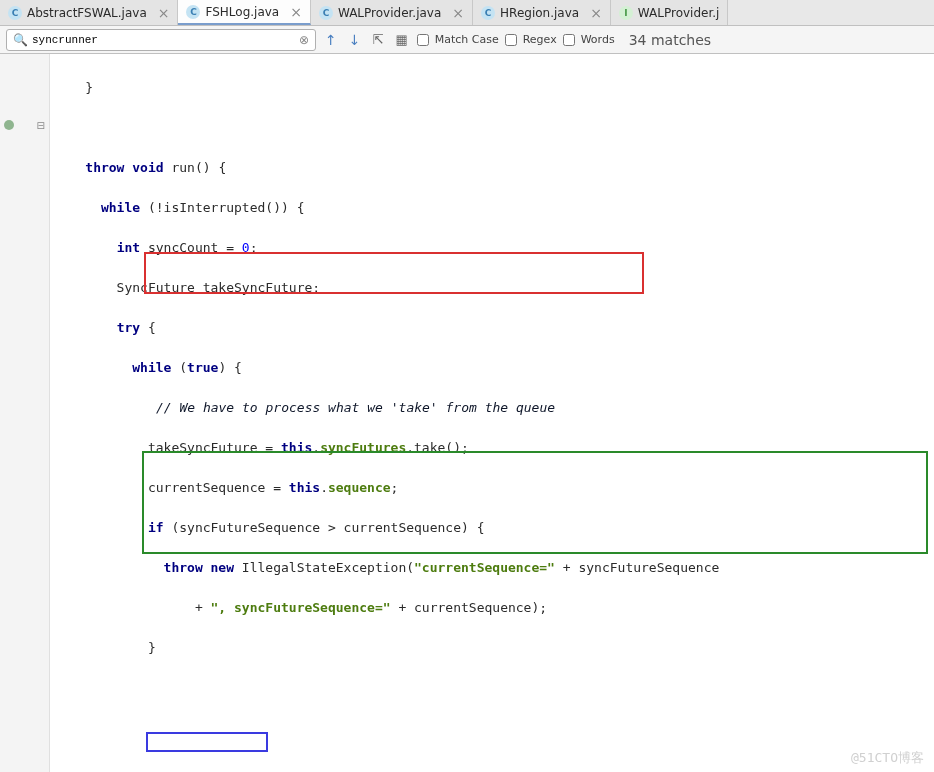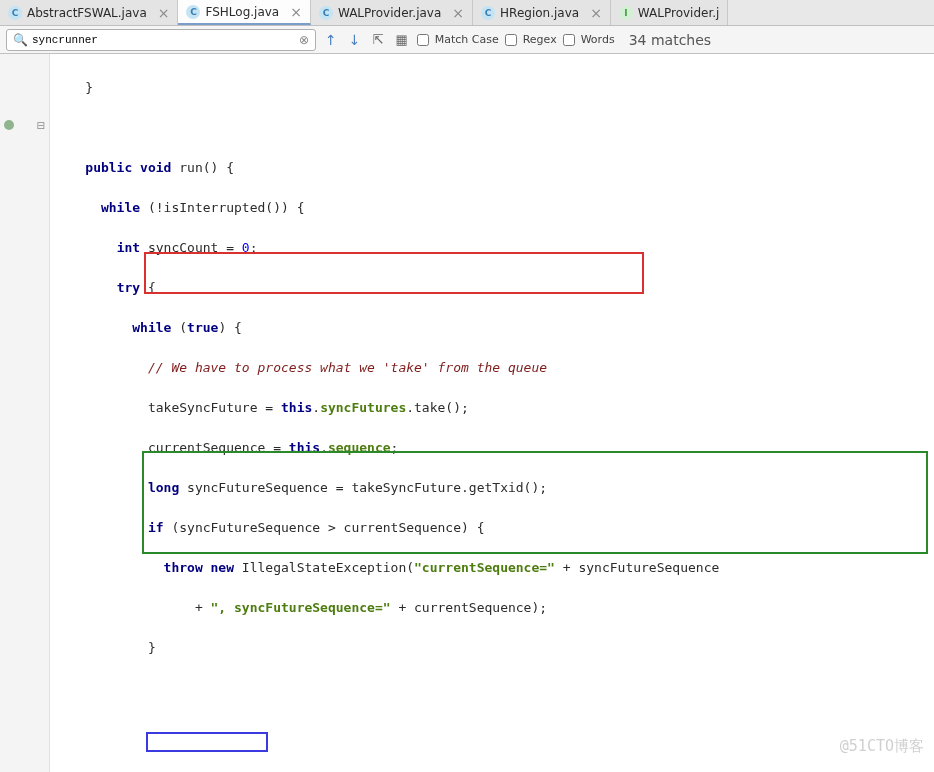--- a/index.html
+++ b/index.html
@@ -130,40 +130,40 @@
       font-size: 13px;
       line-height: 20px;
       padding: 4px 0 0 0;
       white-space: pre;
       position: relative;
       flex: 1;
     }
     .line { height: 20px; padding-left: 4px; }
     .kw { color: #000080; font-weight: bold; }
     .str { color: #4d7c0f; font-weight: bold; }
-    .cmt { color: #7f1d1d; font-style: italic; }
+    .cmt { color: #0f172a; font-style: italic; margin-left: 8px; }
     .num { color: #0000ff; }
     .hl-red {
       border: 2px solid #d93030;
       position: absolute;
     }
     .hl-green {
       border: 2px solid #2a8a2a;
       position: absolute;
     }
     .hl-blue {
       border: 2px solid #3a3ae0;
       position: absolute;
     }
     .watermark {
       position: absolute;
-      bottom: 16px;
+      bottom: 4px;
       right: 10px;
       color: #d0d0d0;
-      font-size: 15px;
+      font-size: 13px;
     }
   </style>
 </head>
 <body>
 
 <div class="tabs">
   <div class="tab">
     <span class="tab-icon class-icon">C</span>
     <span>AbstractFSWAL.java</span>
     <span class="tab-close">×</span>
@@ -215,29 +215,29 @@
 </div>
 
 <div class="editor-area">
   <div class="gutter">
     <div class="gutter-marker" style="top:66px"></div>
     <div class="fold-marker" style="top:66px">⊟</div>
   </div>
   <div class="code">
 <div class="line">    }</div>
 <div class="line"> </div>
-<div class="line">    <span class="kw">public void</span> run() {</div>
+<div class="line">    <span class="kw">throw void</span> run() {</div>
 <div class="line">      <span class="kw">while</span> (!isInterrupted()) {</div>
 <div class="line">        <span class="kw">int</span> syncCount = <span class="num">0</span>;</div>
+<div class="line">        SyncFuture takeSyncFuture;</div>
 <div class="line">        <span class="kw">try</span> {</div>
 <div class="line">          <span class="kw">while</span> (<span class="kw">true</span>) {</div>
 <div class="line">            <span class="cmt">// We have to process what we 'take' from the queue</span></div>
 <div class="line">            takeSyncFuture = <span class="kw">this</span>.<span class="str">syncFutures</span>.take();</div>
 <div class="line">            currentSequence = <span class="kw">this</span>.<span class="str">sequence</span>;</div>
-<div class="line">            <span class="kw">long</span> syncFutureSequence = takeSyncFuture.getTxid();</div>
 <div class="line">            <span class="kw">if</span> (syncFutureSequence &gt; currentSequence) {</div>
 <div class="line">              <span class="kw">throw new</span> IllegalStateException(<span class="str">"currentSequence="</span> + syncFutureSequence</div>
 <div class="line">                  + <span class="str">", syncFutureSequence="</span> + currentSequence);</div>
 <div class="line">            }</div>
 
 
 
 
 
 

